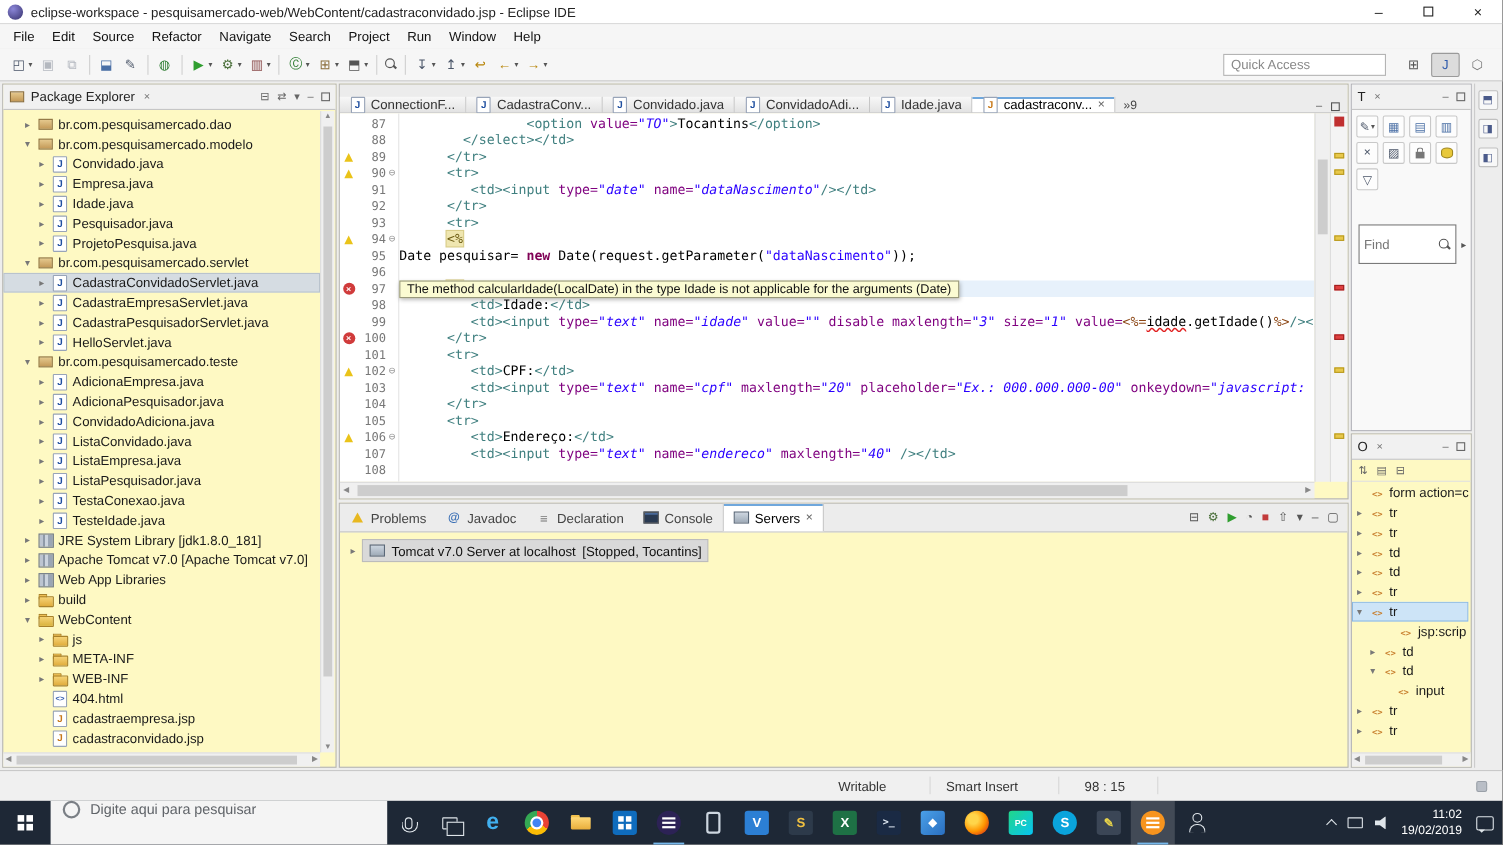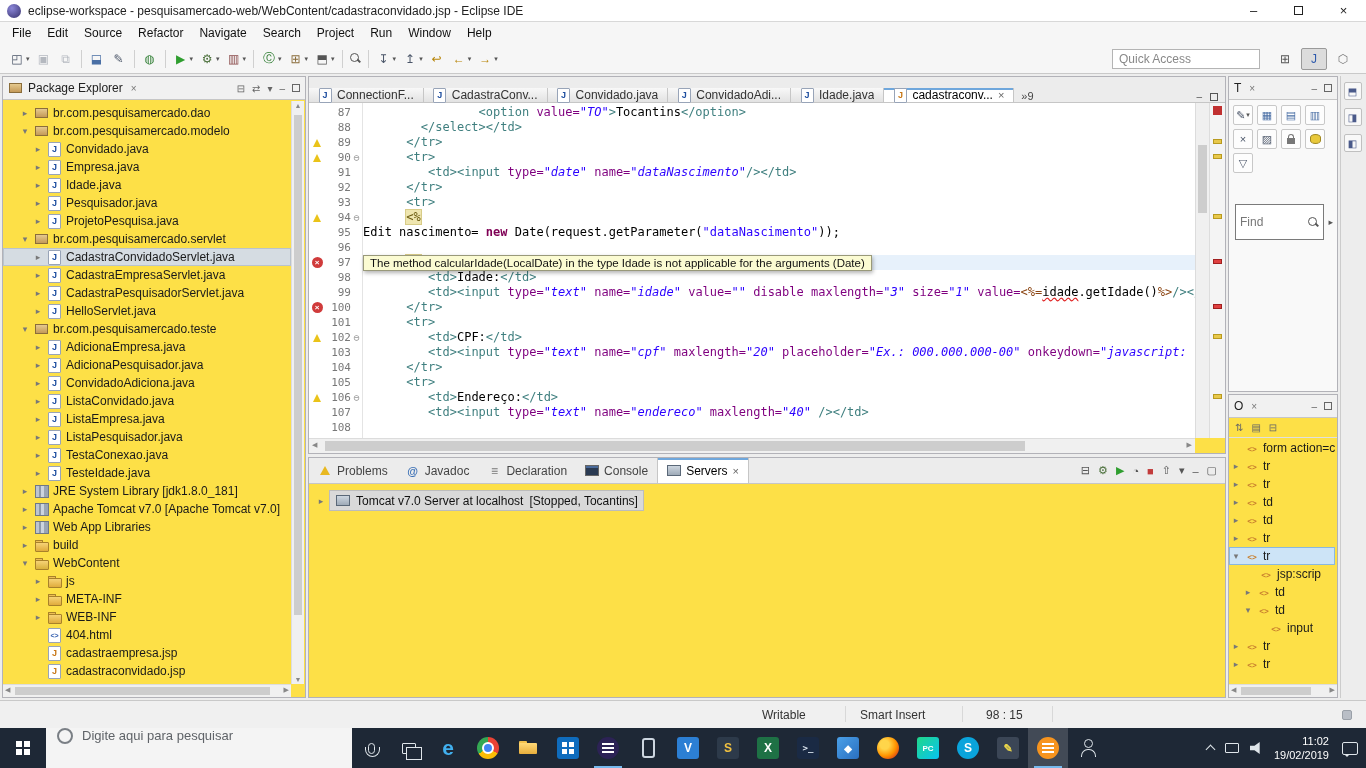--- a/index.html
+++ b/index.html
@@ -24,21 +24,21 @@
 .tb-ic{width:16px;height:16px;display:flex;align-items:center;justify-content:center;font-size:12px;color:#4a5568}
 .tb-caret{font-size:7px;color:#555;margin-left:1px}
 .tb-sep{display:inline-block;width:1px;height:18px;background:#d0d0d0;margin:0 4px}
 .tb-disabled{opacity:.38}
 #quick-access{margin-left:auto;width:148px;height:20px;border:1px solid #b4b4b4;background:#fff;color:#888;display:flex;align-items:center;padding-left:6px}
 #perspectives{display:flex;align-items:center;gap:3px;margin-left:12px;margin-right:4px}
 .persp{padding:2px 4px;border:1px solid transparent;border-radius:2px}
 .persp.active{background:#dcdcdc;border-color:#9a9a9a}
 
 
-.view{position:absolute;background:#fde047;border:1px solid #b2b2b8}
+.view{position:absolute;background:#fef9c3;border:1px solid #b2b2b8}
 .view-header{height:23px;background:#f1f1f1;border-bottom:1px solid #c6c6c6;display:flex;align-items:center;padding:0 5px;gap:5px}
 .vt-label{color:#222}
 .vt-close{font-size:10px;color:#777;margin-left:3px}
 .vh-icons{margin-left:auto;display:flex;align-items:center;gap:7px;color:#666;font-size:10px}
 .vh-icons .sq{width:8px;height:8px;border:1px solid #666;display:inline-block}
 
 
 #pkg-view{left:2px;top:76px;width:304px;height:622px}
 #pkg-tree{position:absolute;left:0;top:25px;right:14px;bottom:14px;overflow:hidden;padding-top:2px}
 .trow{height:18px;display:flex;align-items:center;gap:4px;white-space:nowrap}
@@ -686,21 +686,21 @@
         </div>
       <div id="code-lines">
           <div class="ccell"><span>                </span><span class="tk-tag">&lt;option</span><span class="tk-attr"> value=</span><span class="tk-val">"TO"</span><span class="tk-tag">&gt;</span><span class="tk-pln">Tocantins</span><span class="tk-tag">&lt;/option&gt;</span></div>
           <div class="ccell"><span>        </span><span class="tk-tag">&lt;/select&gt;&lt;/td&gt;</span></div>
           <div class="ccell"><span>      </span><span class="tk-tag">&lt;/tr&gt;</span></div>
           <div class="ccell"><span>      </span><span class="tk-tag">&lt;tr&gt;</span></div>
           <div class="ccell"><span>         </span><span class="tk-tag">&lt;td&gt;&lt;input</span><span class="tk-attr"> type=</span><span class="tk-val">"date"</span><span class="tk-attr"> name=</span><span class="tk-val">"dataNascimento"</span><span class="tk-tag">/&gt;&lt;/td&gt;</span></div>
           <div class="ccell"><span>      </span><span class="tk-tag">&lt;/tr&gt;</span></div>
           <div class="ccell"><span>      </span><span class="tk-tag">&lt;tr&gt;</span></div>
           <div class="ccell"><span>      </span><span class="tk-occ">&lt;%</span></div>
-          <div class="ccell"><span></span><span class="tk-pln">Edit nascimento= </span><span class="tk-kw">new</span><span class="tk-pln"> Date(request.getParameter(</span><span class="tk-str">"dataNascimento"</span><span class="tk-pln">));</span></div>
+          <div class="ccell"><span></span><span class="tk-pln">Date pesquisar= </span><span class="tk-kw">new</span><span class="tk-pln"> Date(request.getParameter(</span><span class="tk-str">"dataNascimento"</span><span class="tk-pln">));</span></div>
           <div class="ccell"><span></span></div>
           <div class="ccell current"><span>      </span><span class="tk-occ">%&gt;</span><span class="caret" style="left: 14ch;"></span></div>
           <div class="ccell"><span>         </span><span class="tk-tag">&lt;td&gt;</span><span class="tk-pln">Idade:</span><span class="tk-tag">&lt;/td&gt;</span></div>
           <div class="ccell"><span>         </span><span class="tk-tag">&lt;td&gt;&lt;input</span><span class="tk-attr"> type=</span><span class="tk-val">"text"</span><span class="tk-attr"> name=</span><span class="tk-val">"idade"</span><span class="tk-attr"> value=</span><span class="tk-val">""</span><span class="tk-attr"> disable</span><span class="tk-attr"> maxlength=</span><span class="tk-val">"3"</span><span class="tk-attr"> size=</span><span class="tk-val">"1"</span><span class="tk-attr"> value=</span><span class="tk-dlm">&lt;%=</span><span class="tk-err">idade</span><span class="tk-pln">.getIdade()</span><span class="tk-dlm">%&gt;</span><span class="tk-tag">/&gt;&lt;/td&gt;</span></div>
           <div class="ccell"><span>      </span><span class="tk-tag">&lt;/tr&gt;</span></div>
           <div class="ccell"><span>      </span><span class="tk-tag">&lt;tr&gt;</span></div>
           <div class="ccell"><span>         </span><span class="tk-tag">&lt;td&gt;</span><span class="tk-pln">CPF:</span><span class="tk-tag">&lt;/td&gt;</span></div>
           <div class="ccell"><span>         </span><span class="tk-tag">&lt;td&gt;&lt;input</span><span class="tk-attr"> type=</span><span class="tk-val">"text"</span><span class="tk-attr"> name=</span><span class="tk-val">"cpf"</span><span class="tk-attr"> maxlength=</span><span class="tk-val">"20"</span><span class="tk-attr"> placeholder=</span><span class="tk-val">"Ex.: 000.000.000-00"</span><span class="tk-attr"> onkeydown=</span><span class="tk-val">"javascript: fMasc(this, mCPF);"</span></div>
           <div class="ccell"><span>      </span><span class="tk-tag">&lt;/tr&gt;</span></div>
           <div class="ccell"><span>      </span><span class="tk-tag">&lt;tr&gt;</span></div>
@@ -869,21 +869,21 @@
         <div class="orow" style="padding-left: 2px;">
           <span class="arr">▸</span>
           <span class="oel"></span>
           <span class="olabel">tr</span>
         </div>
         <div class="orow selected" style="padding-left: 2px;">
           <span class="arr">▾</span>
           <span class="oel"></span>
           <span class="olabel">tr</span>
         </div>
-        <div class="orow" style="padding-left: 16px;">
+        <div class="orow" style="padding-left: 28px;">
           <span class="arr"></span>
           <span class="oel"></span>
           <span class="olabel">jsp:scrip</span>
         </div>
         <div class="orow" style="padding-left: 14px;">
           <span class="arr">▸</span>
           <span class="oel"></span>
           <span class="olabel">td</span>
         </div>
         <div class="orow" style="padding-left: 14px;">

